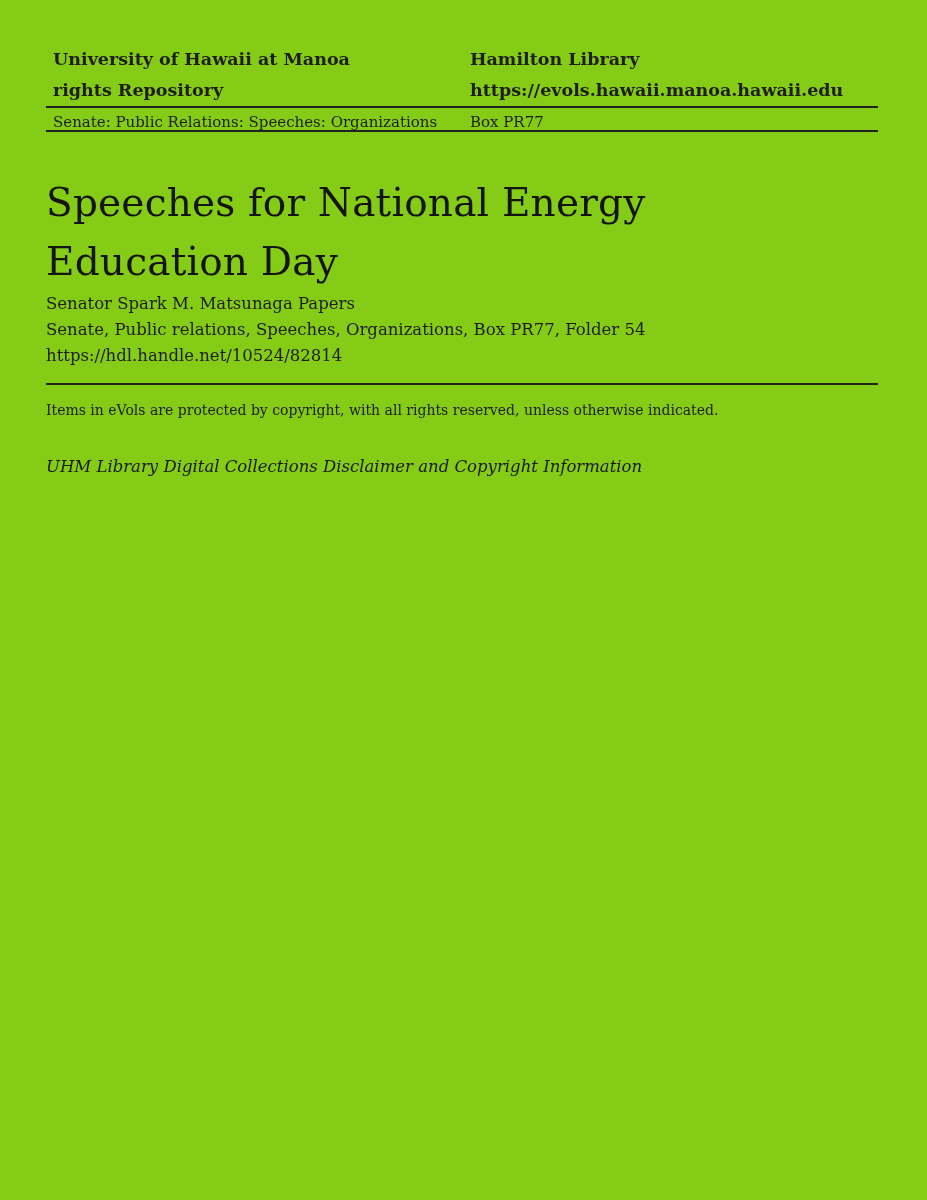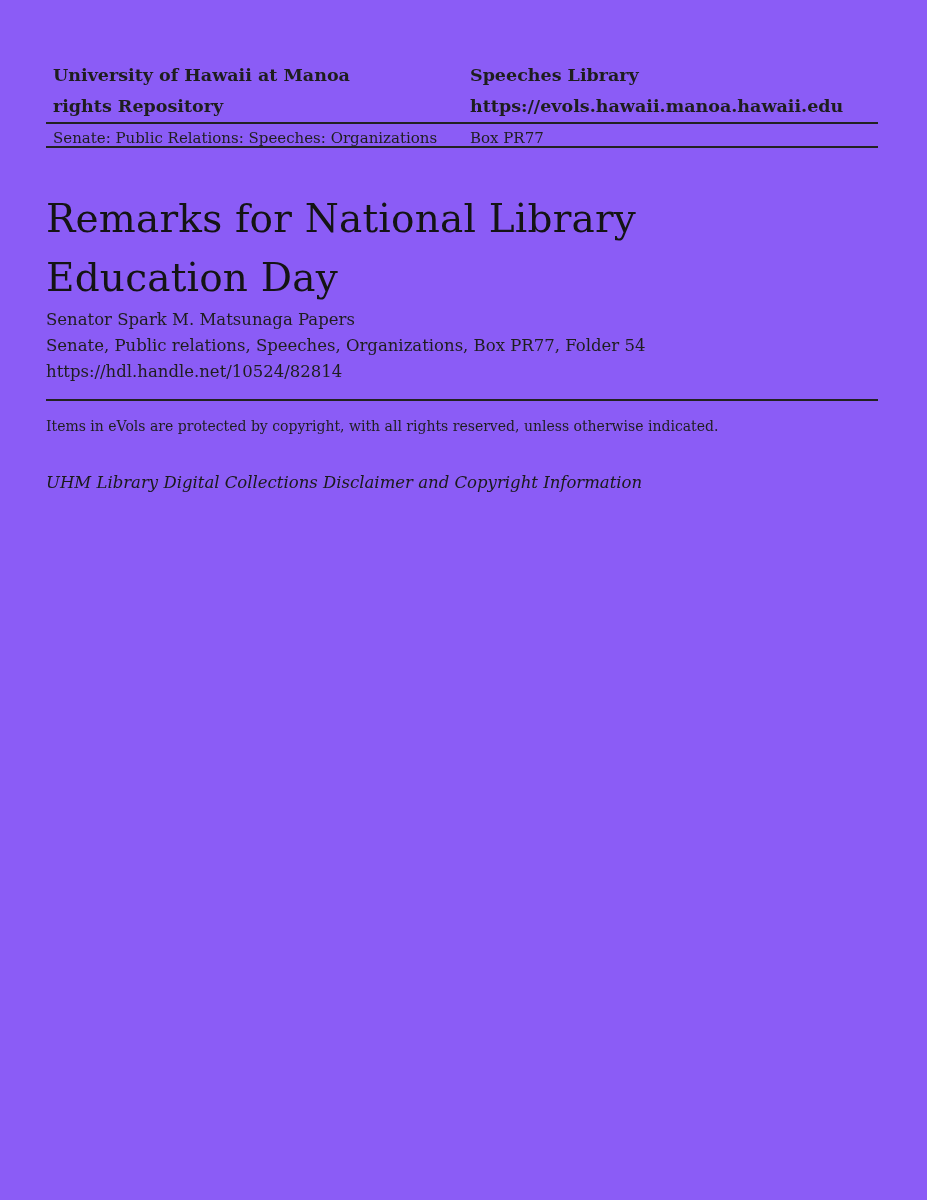--- a/index.html
+++ b/index.html
@@ -4,23 +4,23 @@
 <style>
   html, body {
     margin: 0;
     padding: 0;
     background: #ffffff;
   }
   .page {
     position: relative;
     width: 927px;
     height: 1200px;
-    background: #8b5cf6;
+    background: #84cc16;
     box-sizing: border-box;
-    padding: 60px 49px 0 46px;
+    padding: 44px 49px 0 46px;
     font-family: "DejaVu Serif", serif;
     color: #1e1e1e;
     overflow: hidden;
   }
   .header-main {
     display: flex;
     font-weight: bold;
     font-size: 17.5px;
     line-height: 31px;
   }
@@ -78,37 +78,37 @@
 
 <div class="page">
 
   <header>
     <div class="header-main">
       <div class="col-left">
         <div>University of Hawaii at Manoa</div>
         <div>rights Repository</div>
       </div>
       <div class="col-right">
-        <div>Speeches Library</div>
+        <div>Hamilton Library</div>
         <div>https://evols.hawaii.manoa.hawaii.edu</div>
       </div>
     </div>
 
     <div class="rule"></div>
 
     <div class="header-sub">
       <div class="col-left">Senate: Public Relations: Speeches: Organizations</div>
       <div class="col-right">Box PR77</div>
     </div>
 
     <div class="rule"></div>
   </header>
 
   <h1 class="doc-title">
-    <span>Remarks for National Library</span>
+    <span>Speeches for National Energy</span>
     <span>Education Day</span>
   </h1>
 
   <div class="meta">
     <div>Senator Spark M. Matsunaga Papers</div>
     <div>Senate, Public relations, Speeches, Organizations, Box PR77, Folder 54</div>
     <div>https://hdl.handle.net/10524/82814</div>
   </div>
 
   <div class="rule rule-footer"></div>

